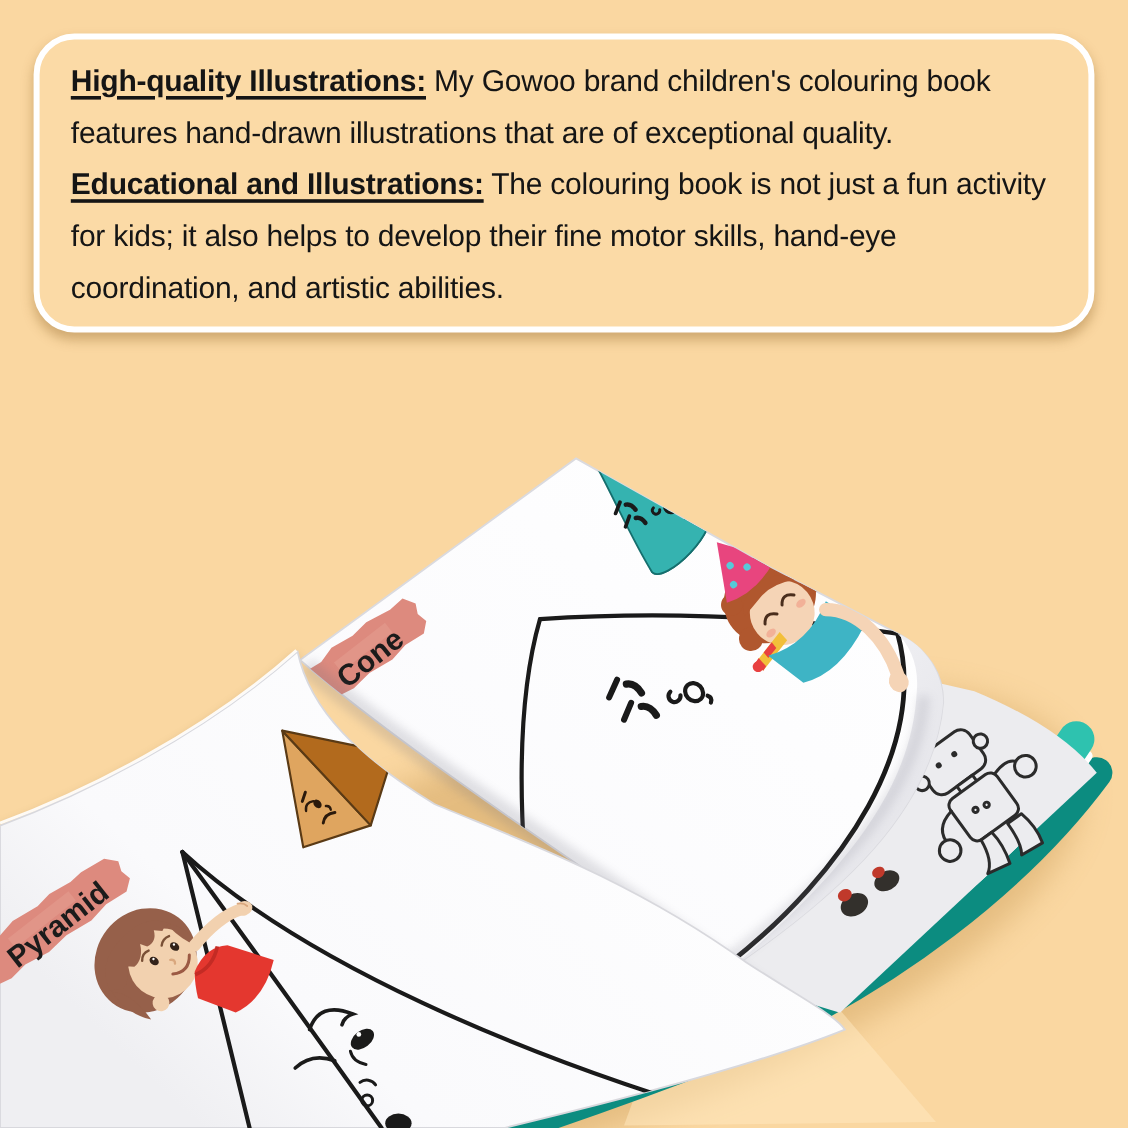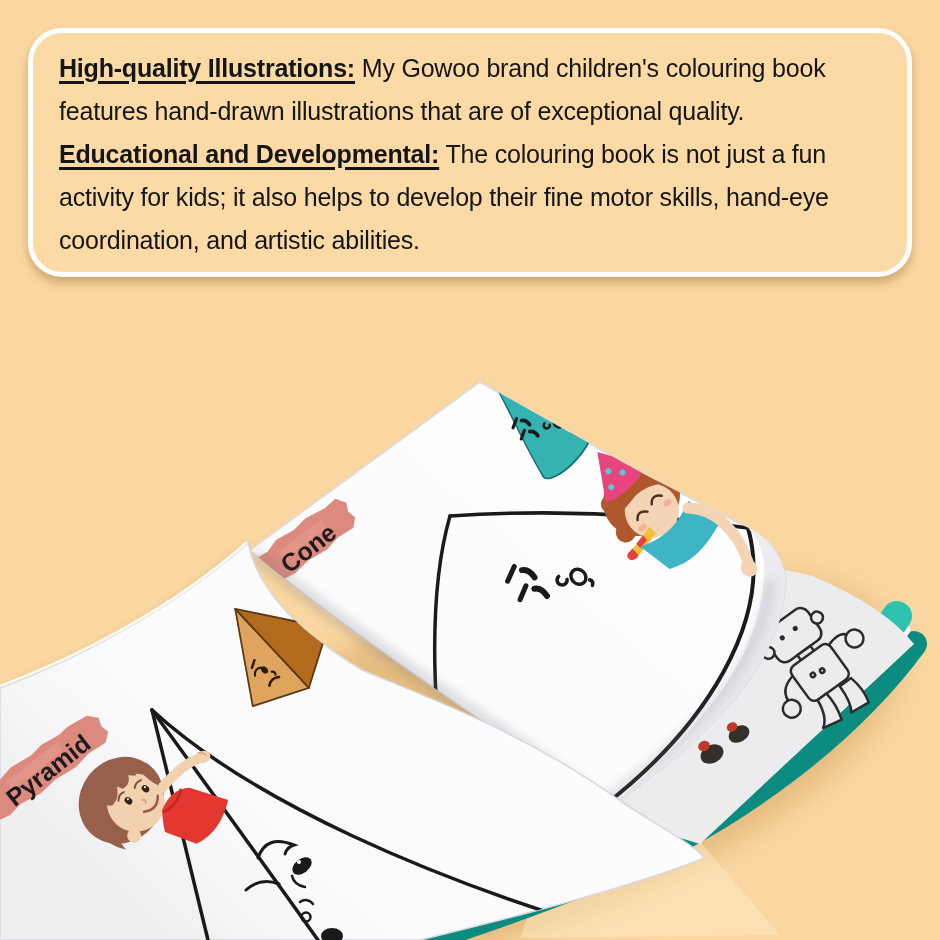--- a/index.html
+++ b/index.html
@@ -25,21 +25,21 @@
     text-decoration-thickness:2.5px;
     text-underline-offset:4px;
   }
   .book-svg{position:absolute;left:0;top:380px;width:940px;height:560px;z-index:2;}
 </style>
 </head>
 <body>
 
 <div class="panel">
   <p><span class="feat-title">High-quality Illustrations:</span> <span>My Gowoo brand children's colouring book features hand-drawn illustrations that are of exceptional quality.</span></p>
-  <p><span class="feat-title">Educational and Developmental:</span> <span>The colouring book is not just a fun activity for kids; it also helps to develop their fine motor skills, hand-eye coordination, and artistic abilities.</span></p>
+  <p><span class="feat-title">Educational and Illustrations:</span> <span>The colouring book is not just a fun activity for kids; it also helps to develop their fine motor skills, hand-eye coordination, and artistic abilities.</span></p>
 </div>
 
 <svg class="book-svg" viewBox="0 0 940 560" aria-hidden="true">
   <defs>
     <filter id="blurLg" x="-40%" y="-40%" width="180%" height="180%">
         <feGaussianBlur stdDeviation="13"></feGaussianBlur>
       </filter>
     <filter id="blurSm" x="-60%" y="-60%" width="220%" height="220%">
         <feGaussianBlur stdDeviation="4"></feGaussianBlur>
       </filter>

